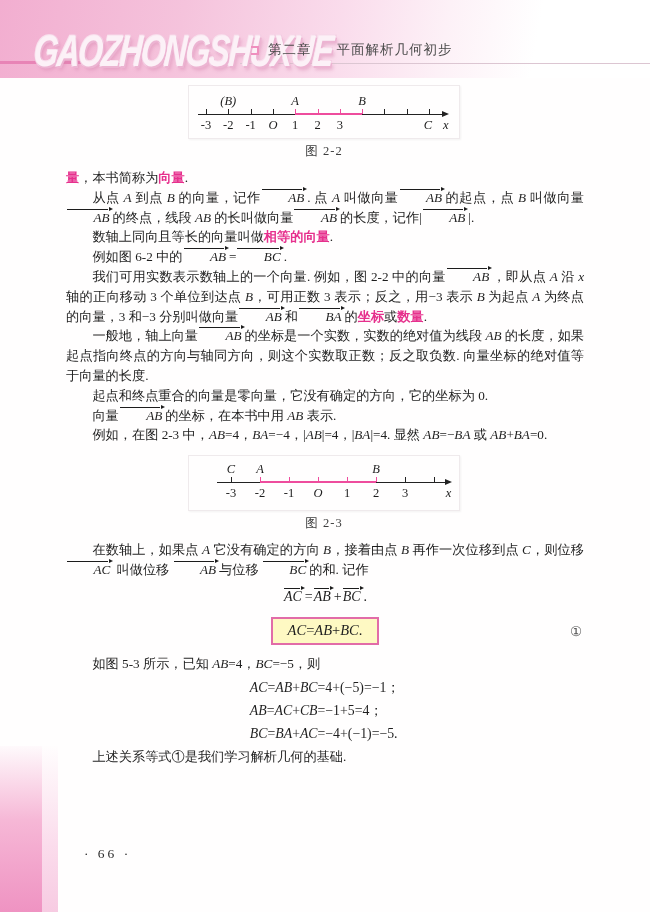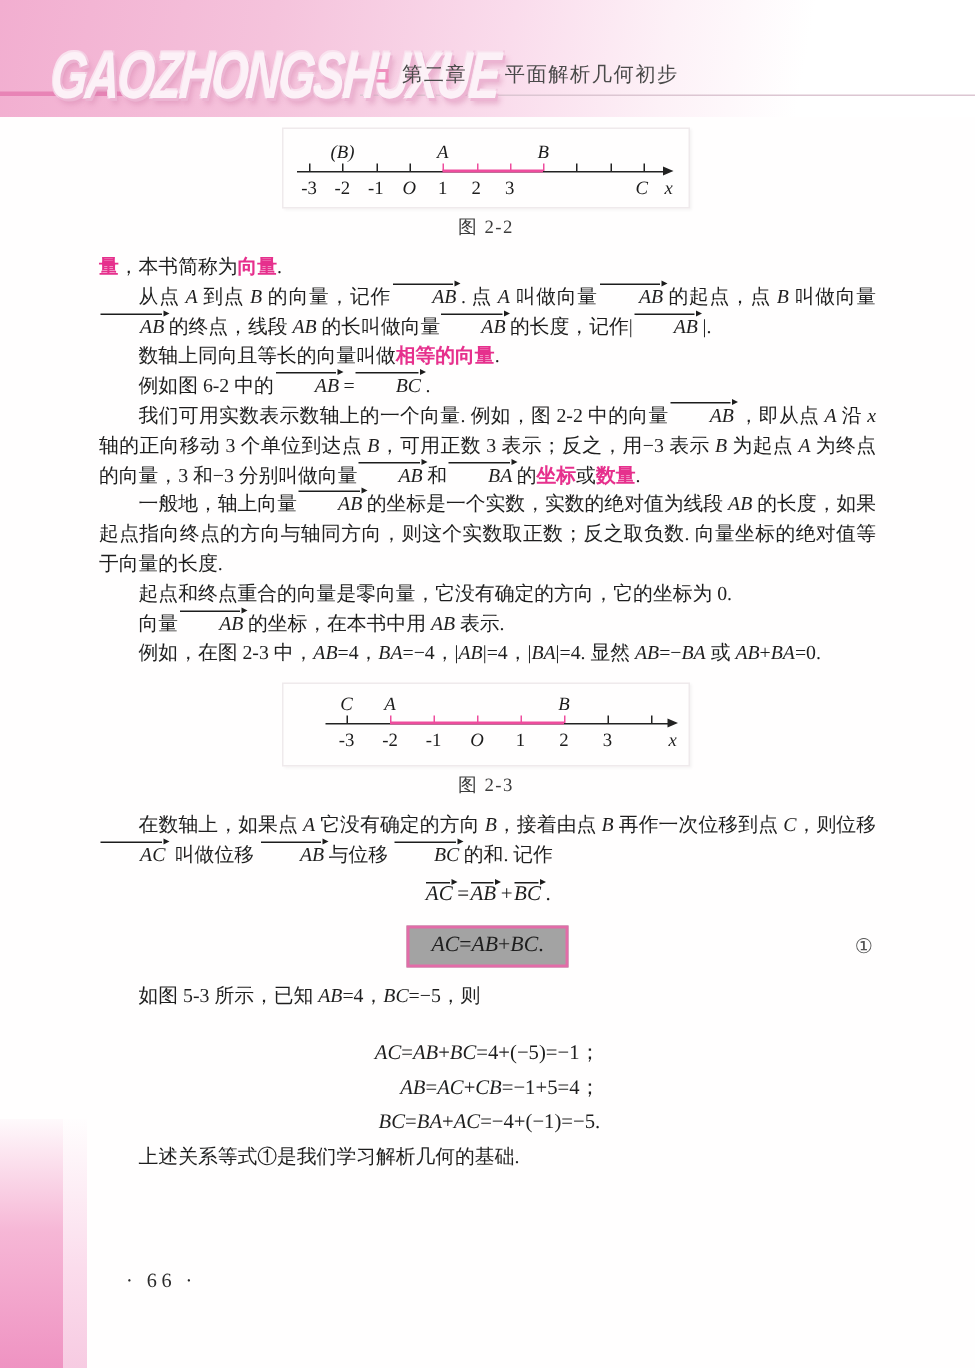--- a/index.html
+++ b/index.html
@@ -97,29 +97,29 @@
     font-family:"Liberation Serif","DejaVu Serif",serif;
   }
   .nl-lab.it { font-style:italic; }
   
   .formula-center {
     text-align:center; font-size:14px; line-height:20px;
     margin:7px 0 6px 0; font-family:"Liberation Serif","DejaVu Serif",serif;
   }
   .boxed-row { position:relative; text-align:center; margin:10px 0 9px 0; }
   .boxed-formula {
-    display:inline-block; border:2px solid #e26ca8; background:#a3a3a3;
+    display:inline-block; border:2px solid #e26ca8; background:#fef9c3;
     padding:3px 15px 4px 15px; font-size:14.5px;
     font-family:"Liberation Serif","DejaVu Serif",serif;
   }
   .eq-marker {
     position:absolute; right:2px; top:50%; transform:translateY(-50%);
     font-size:13.5px; color:#555;
   }
-  .equations { width:max-content; margin:16px auto 2px auto; text-align:right; }
+  .equations { width:max-content; margin:2px auto 2px auto; text-align:left; }
   .equations .eqline {
     font-size:13.8px; line-height:23px;
     font-family:"Liberation Serif","DejaVu Serif",serif;
   }
   
   .page-number {
     position:absolute; left:84px; top:846px;
     font-size:13.5px; letter-spacing:3px; color:#2a2a2a;
   }
 </style>

